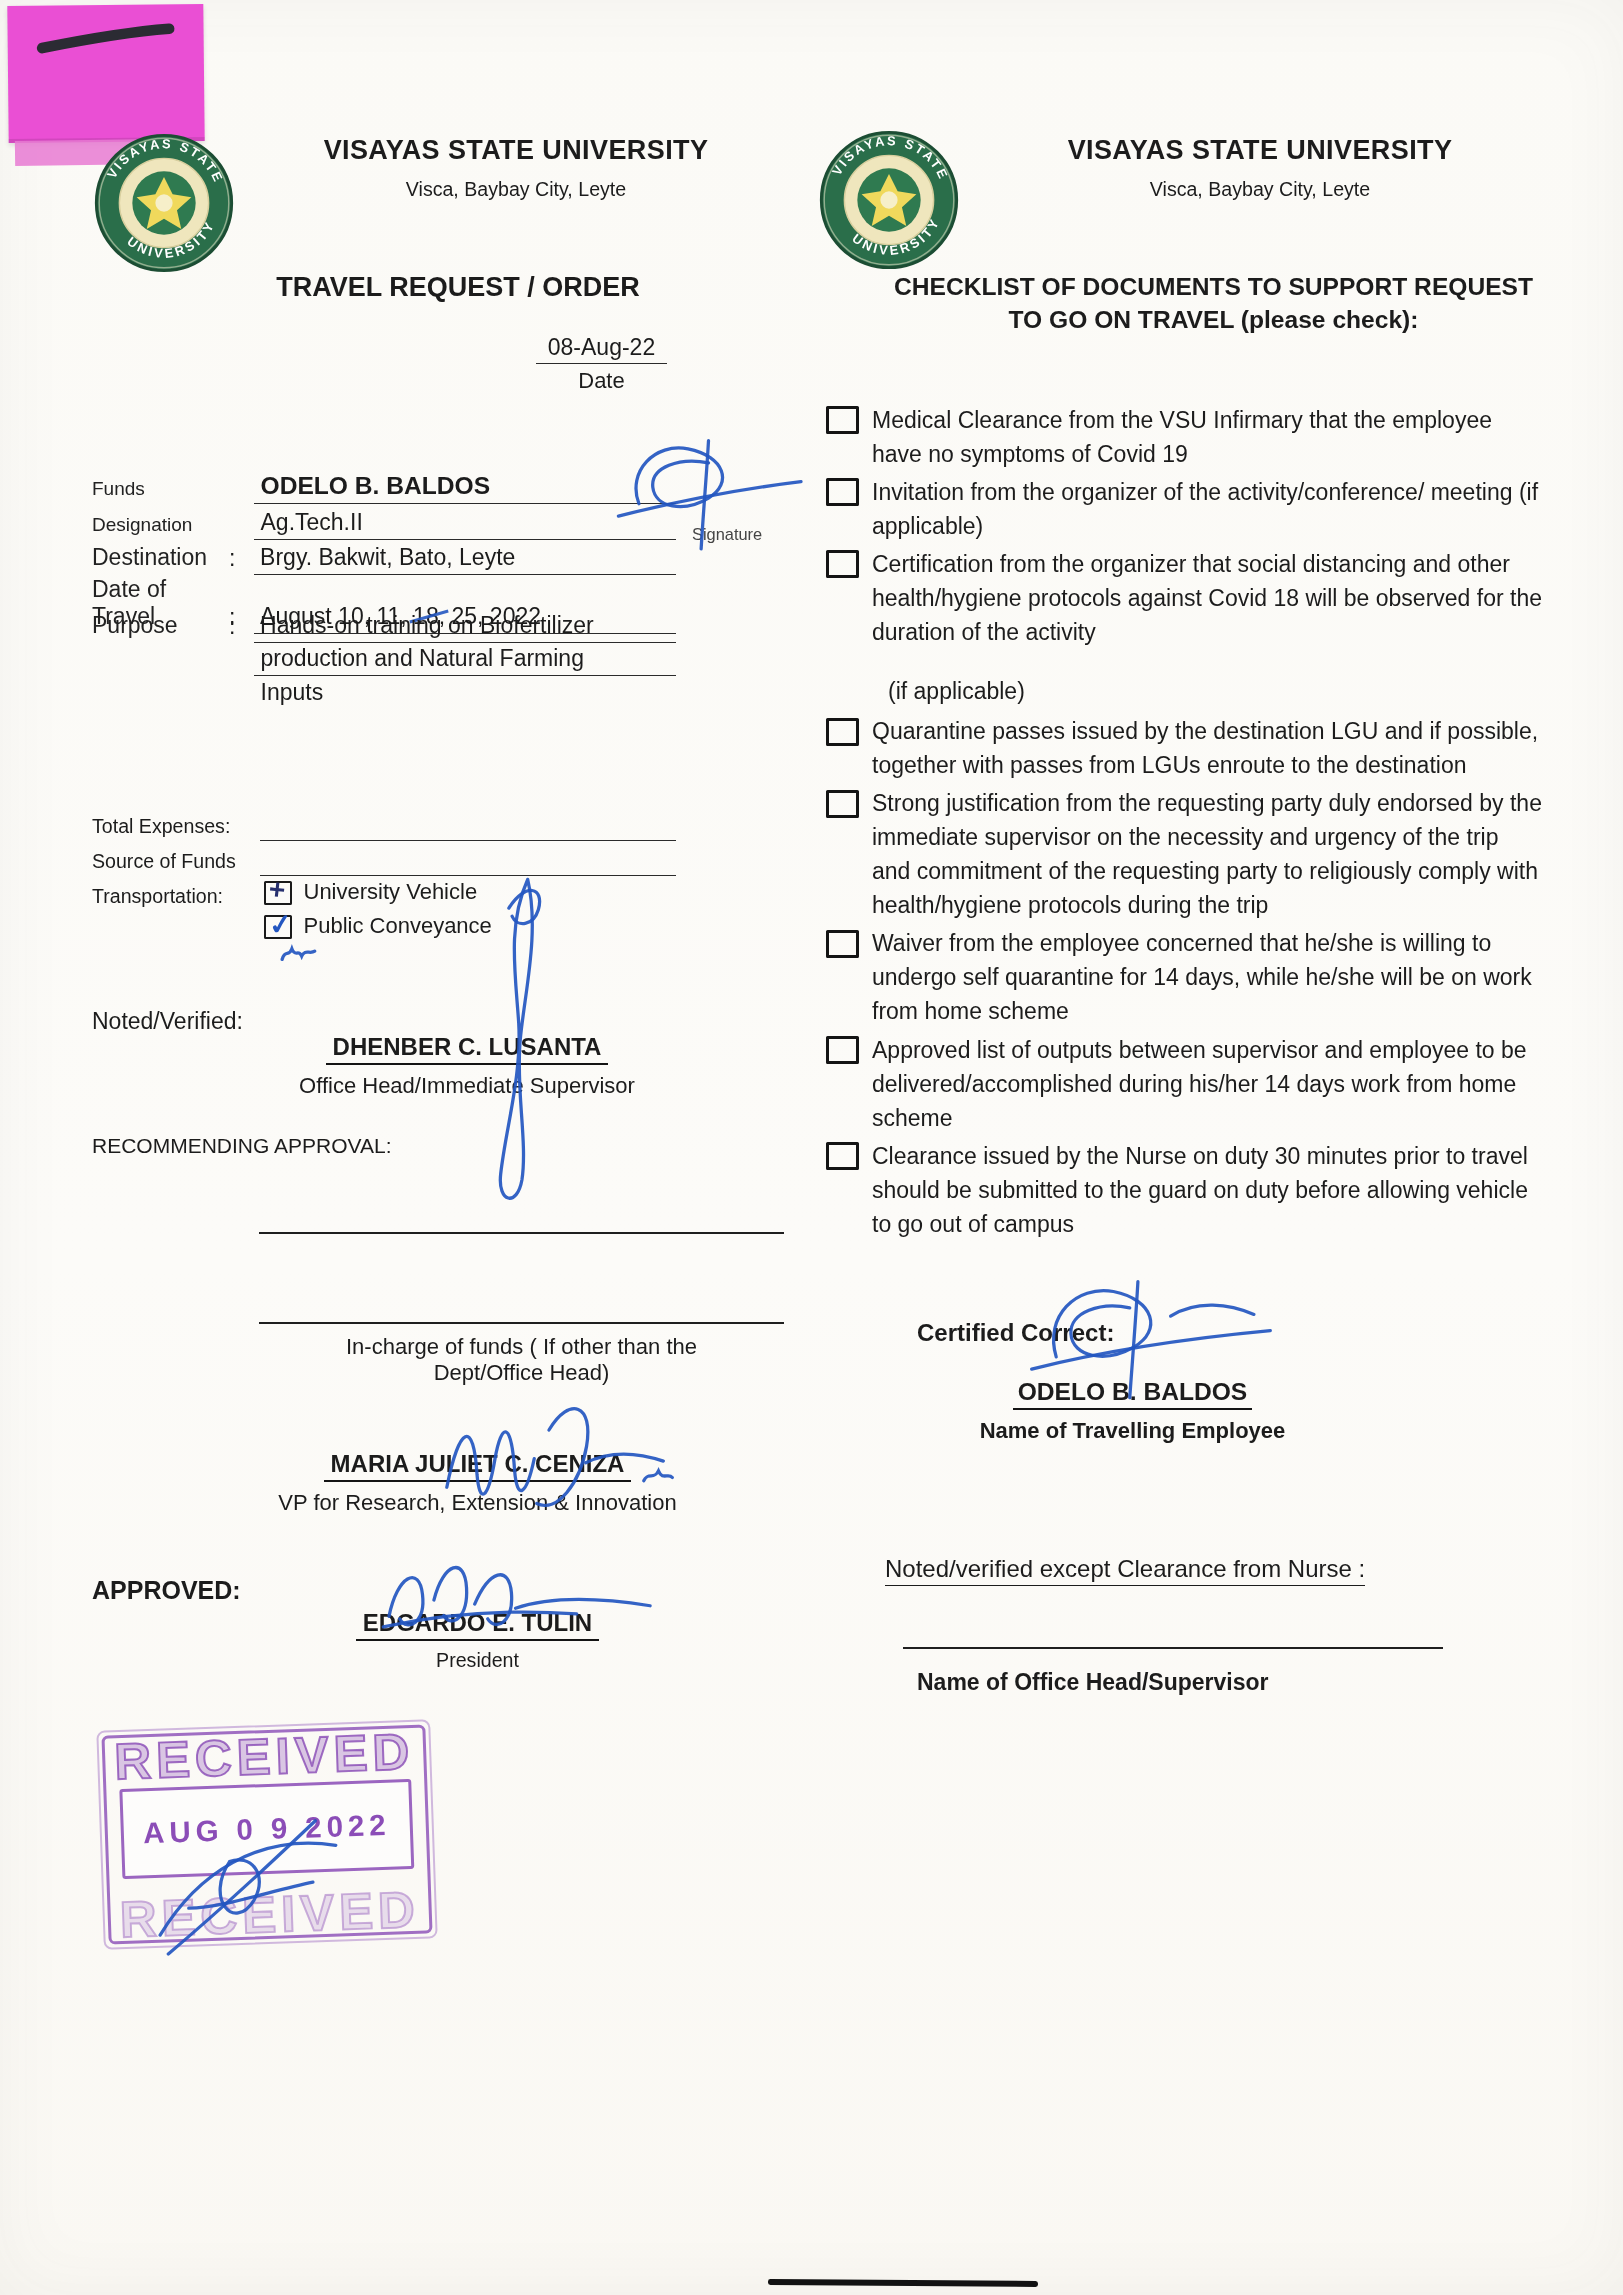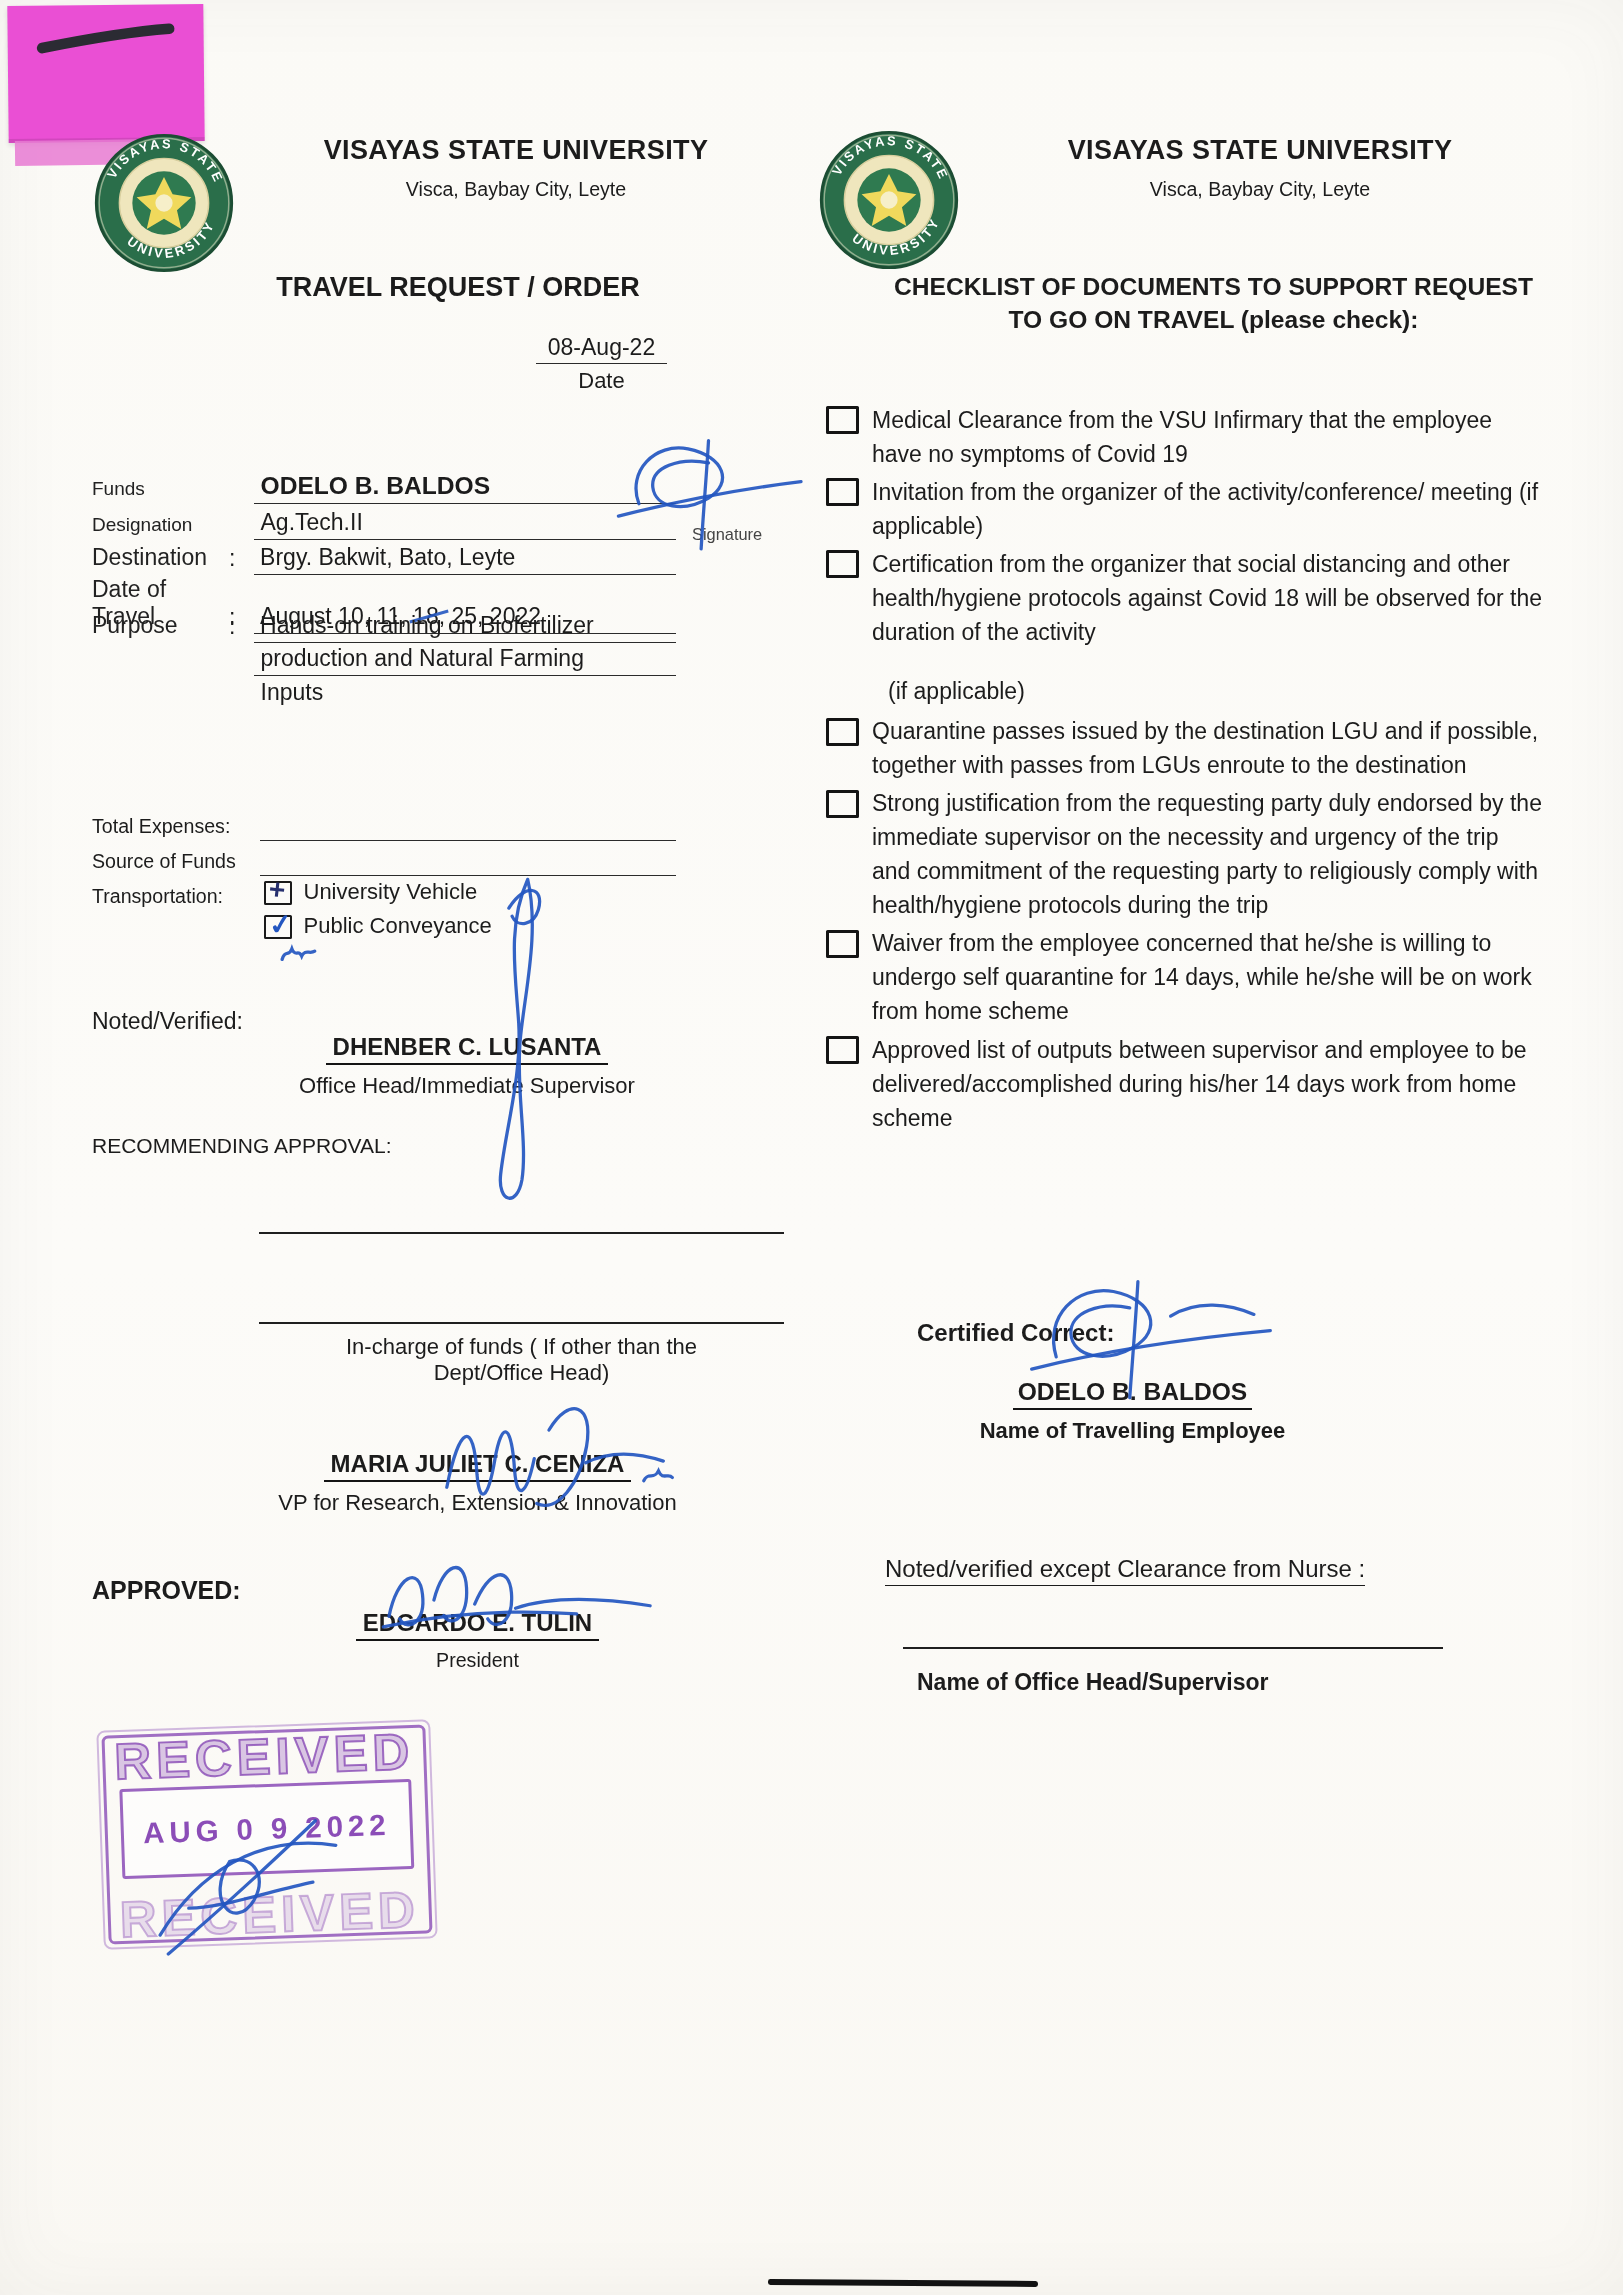--- a/index.html
+++ b/index.html
@@ -279,20 +279,24 @@
       <span class="ctext">Strong justification from the requesting party duly endorsed by the immediate supervisor on the necessity and urgency of the trip and commitment of the requesting party to religiously comply with health/hygiene protocols during the trip</span>
     </div>
     <div class="check-item">
       <span class="cbox"></span>
       <span class="ctext">Waiver from the employee concerned that he/she is willing to undergo self quarantine for 14 days, while he/she will be on work from home scheme</span>
     </div>
     <div class="check-item">
       <span class="cbox"></span>
       <span class="ctext">Approved list of outputs between supervisor and employee to be delivered/accomplished during his/her 14 days work from home scheme</span>
     </div>
+    <div class="check-item">
+      <span class="cbox"></span>
+      <span class="ctext">Clearance issued by the Nurse on duty 30 minutes prior to travel should be submitted to the guard on duty before allowing vehicle to go out of campus</span>
+    </div>
   </div>
 
   <div class="abs cc-label" style="left:917px;top:1319px">Certified Correct:</div>
   <div class="abs center" style="left:936px;top:1378px;width:393px">
     <span class="cc-name">ODELO B. BALDOS</span>
     <div class="cc-title">Name of Travelling Employee</div>
   </div>
 
   <div class="abs" style="left:885px;top:1555px">
     <span class="noted-except">Noted/verified except Clearance from Nurse :</span>

